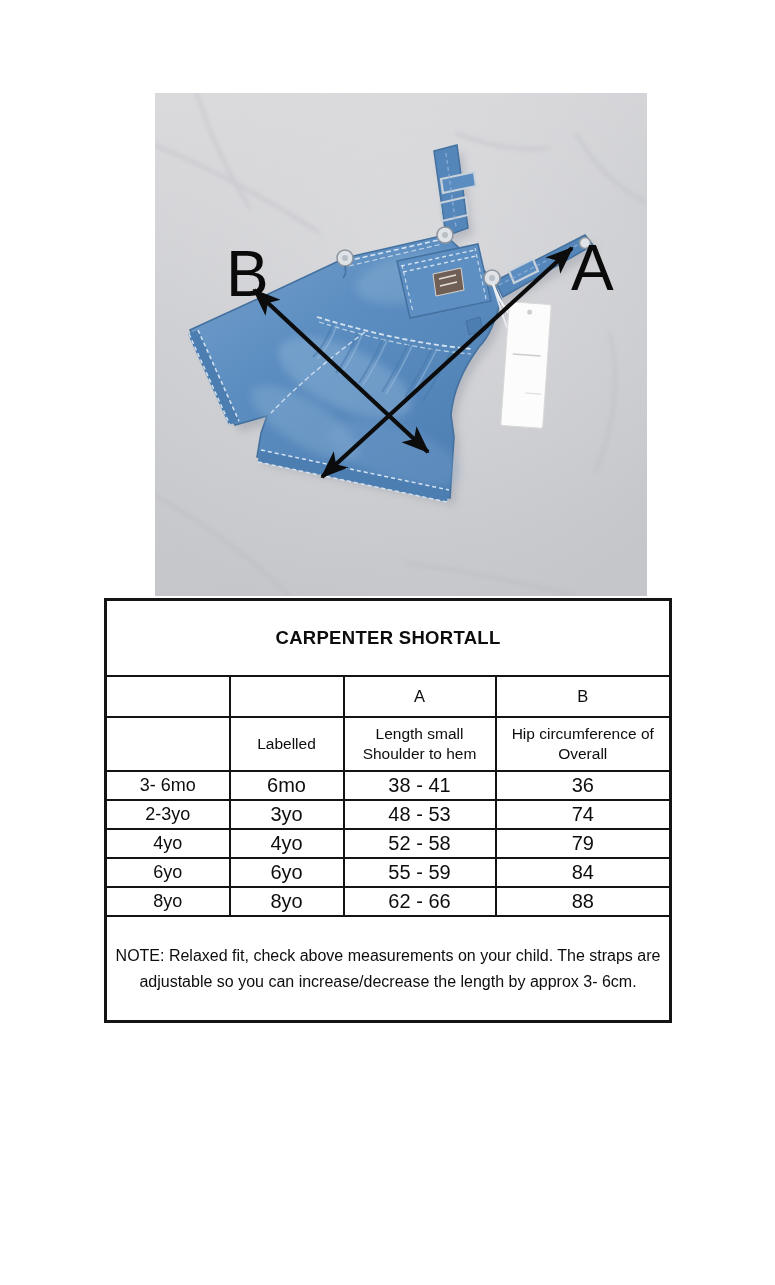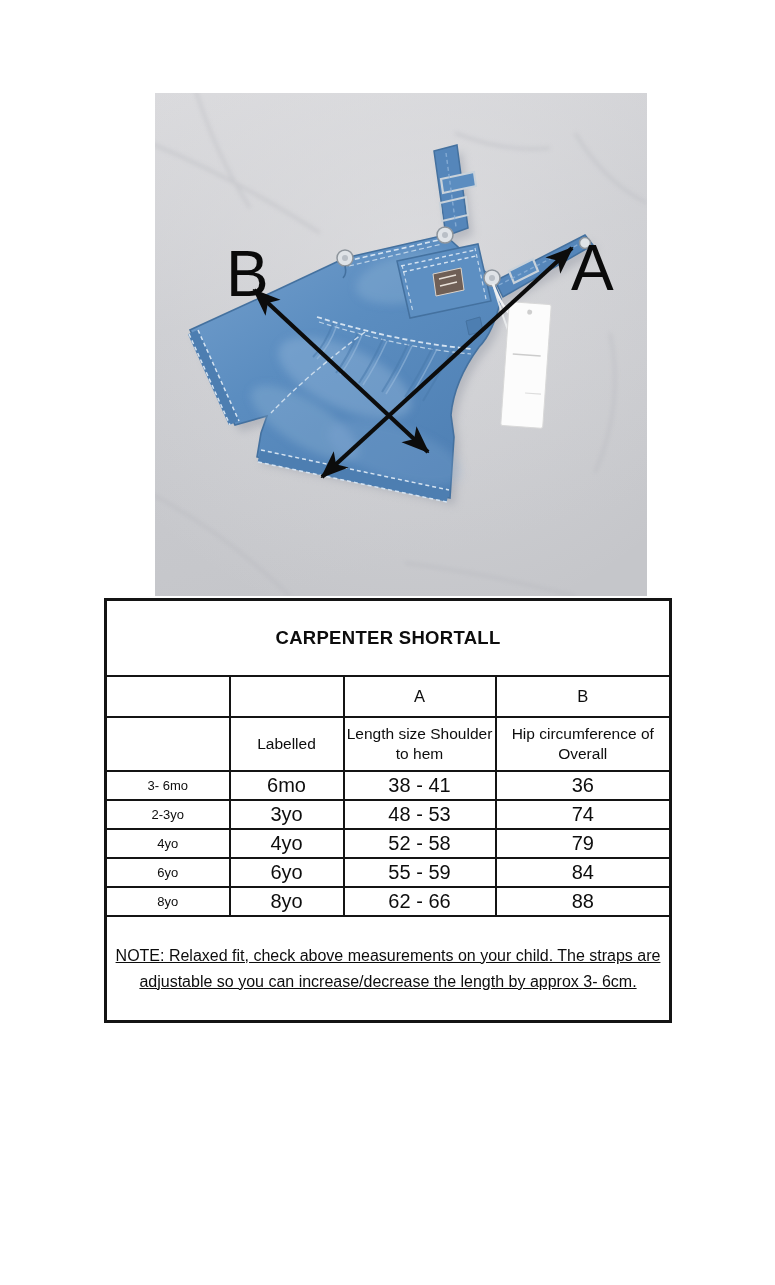--- a/index.html
+++ b/index.html
@@ -17,27 +17,27 @@
     border:3px solid #141414;color:#0d0d0d;padding-left:8px;
   }
   table.chart td{
     border:2px solid #141414;text-align:center;vertical-align:middle;
     padding:0;overflow:hidden;
   }
   .row-title td{height:74px;font-size:18.5px;font-weight:600;letter-spacing:.3px;}
   .row-ab td{height:39px;font-size:16.5px;}
   .row-desc td{height:52px;font-size:15.5px;line-height:1.32;padding:0 4px;}
   .row-data td{height:27px;font-size:20px;}
-  .row-data td.c-age{font-size:13px;}
+  .row-data td.c-age{font-size:18px;}
   .row-note td{
     text-align:left;font-size:16px;line-height:1.62;
     padding:8px 12px 8px 5px;
   }
   .row-note.n1 td{height:116px;}
-  .row-note.n2 td{height:103px;text-decoration:underline;}
+  .row-note.n2 td{height:103px;}
 </style>
 </head>
 <body>
 
 <div class="photo">
   <svg viewBox="0 0 492 503" xmlns="http://www.w3.org/2000/svg">
     <defs>
       <linearGradient id="linenG" x1="0" y1="0" x2="0.25" y2="1">
         <stop offset="0" stop-color="#d9d9dc"></stop>
         <stop offset="0.45" stop-color="#cbccd0"></stop>
@@ -187,21 +187,21 @@
     </tr>
     <tr class="row-ab">
       <td></td>
       <td></td>
       <td>A</td>
       <td>B</td>
     </tr>
     <tr class="row-desc">
       <td></td>
       <td>Labelled</td>
-      <td>Length size Shoulder to hem</td>
+      <td>Length small Shoulder to hem</td>
       <td>Hip circumference of Overall</td>
     </tr>
     <tr class="row-data">
       <td class="c-age">3- 6mo</td>
       <td>6mo</td>
       <td>38 - 41</td>
       <td>36</td>
     </tr>
     <tr class="row-data">
       <td class="c-age">2-3yo</td>

